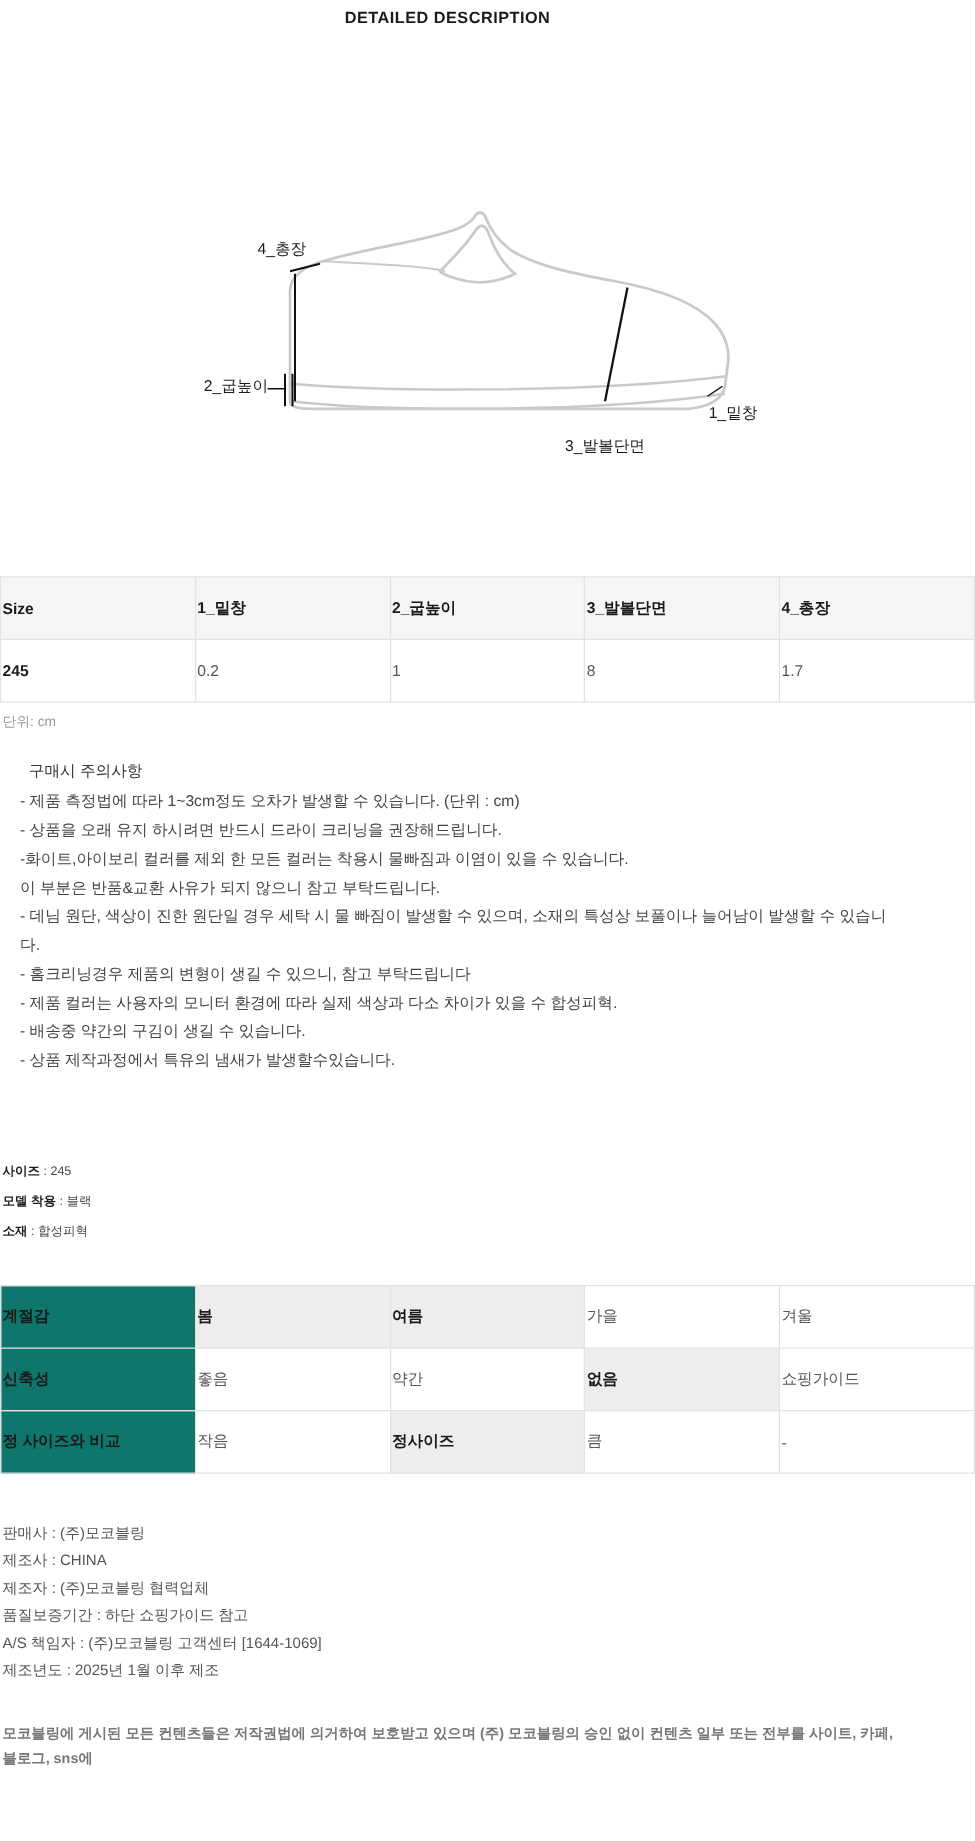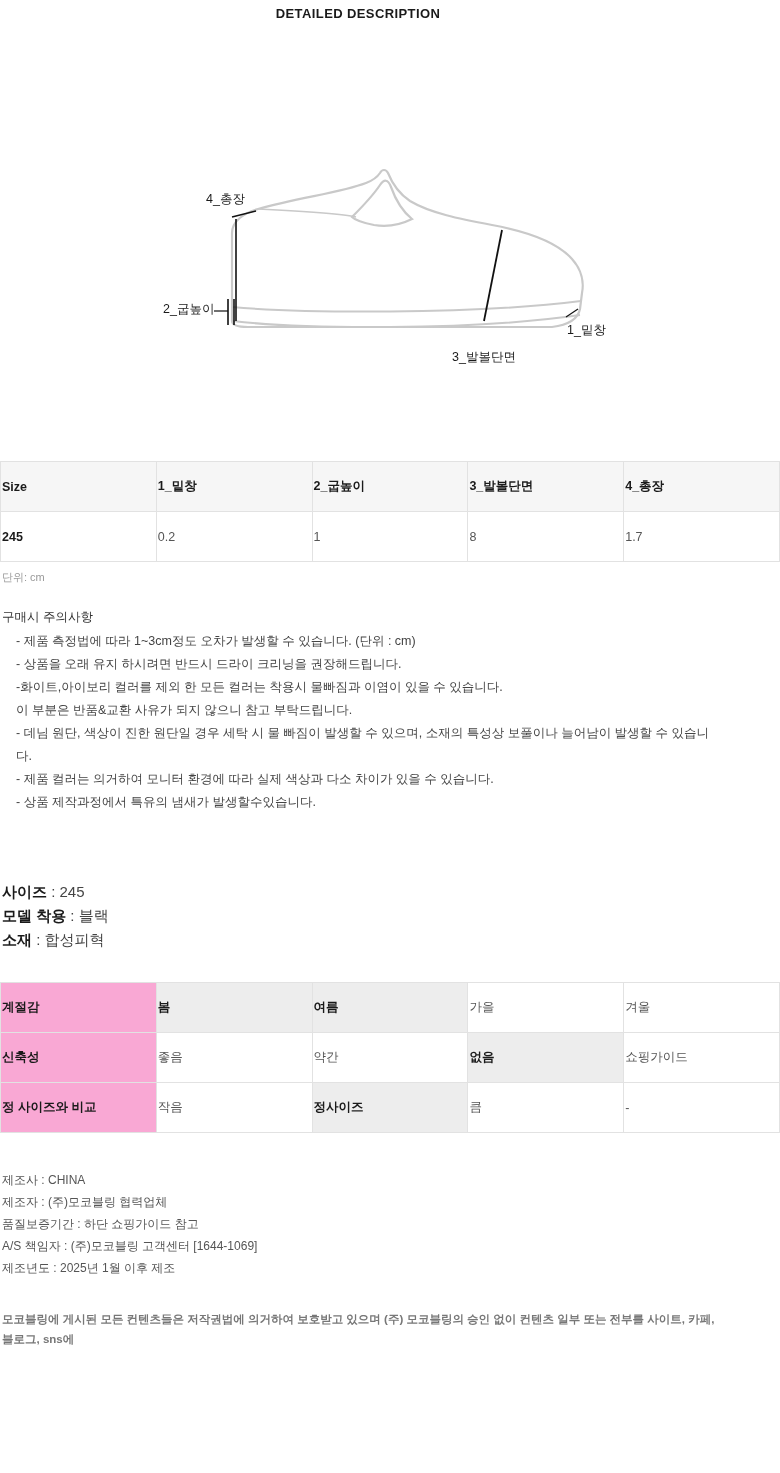--- a/index.html
+++ b/index.html
@@ -49,43 +49,44 @@
     text-align: left;
     vertical-align: middle;
     font-size: 12.5px;
     color: #333;
     font-weight: normal;
   }
   table.grid th { background: #f6f6f6; font-weight: bold; color:#1a1a1a; }
   table.grid td.val { color:#555;margin-left:40px; }
   table.grid td.size-val { font-weight: bold; color:#1a1a1a; }
   table.grid .hl { background: #ededed; font-weight: bold; color:#1a1a1a; }
-  table.grid .rowhead { background:#f9a8d4; font-weight:bold; color:#1a1a1a; }
+  table.grid .rowhead { background:#0f766e; font-weight:bold; color:#1a1a1a; }
 
   .unit {
     font-size: 11px;
     color: #999;
     padding: 8px 0 0 2px;
   }
 
   .sec-title {
     font-size: 12.5px;
     color: #333;
     padding: 24px 0 4px 2px;
+    margin-left: 21px;
   }
   .note {
     font-size: 12.5px;
     line-height: 23px;
     color: #444;
     padding-left: 16px;
   }
   .note div { padding: 0; }
 
   .specs { padding: 18px 0 0 2px; }
-  .specs div { font-size: 15px; line-height: 24px; color: #444; }
+  .specs div { font-size: 10px; line-height: 24px; color: #444; }
   .specs b { color: #1a1a1a; }
 
   .spacer-a { height: 48px; }
   .spacer-b { height: 30px; }
   .spacer-c { height: 36px; }
 
   .footer { padding-left: 2px; }
   .footer div { font-size: 12px; line-height: 22px; color: #555; }
 
   .copyright {
@@ -162,21 +163,23 @@
 
   <div class="unit">단위: cm</div>
 
   <div class="sec-title">구매시 주의사항</div>
   <div class="note">
     <div>- 제품 측정법에 따라 1~3cm정도 오차가 발생할 수 있습니다. (단위 : cm)</div>
     <div>- 상품을 오래 유지 하시려면 반드시 드라이 크리닝을 권장해드립니다.</div>
     <div>-화이트,아이보리 컬러를 제외 한 모든 컬러는 착용시 물빠짐과 이염이 있을 수 있습니다.</div>
     <div>이 부분은 반품&amp;교환 사유가 되지 않으니 참고 부탁드립니다.</div>
     <div>- 데님 원단, 색상이 진한 원단일 경우 세탁 시 물 빠짐이 발생할 수 있으며, 소재의 특성상 보풀이나 늘어남이 발생할 수 있습니다.</div>
-    <div>- 제품 컬러는 의거하여 모니터 환경에 따라 실제 색상과 다소 차이가 있을 수 있습니다.</div>
+    <div>- 홈크리닝경우 제품의 변형이 생길 수 있으니, 참고 부탁드립니다</div>
+    <div>- 제품 컬러는 사용자의 모니터 환경에 따라 실제 색상과 다소 차이가 있을 수 합성피혁.</div>
+    <div>- 배송중 약간의 구김이 생길 수 있습니다.</div>
     <div>- 상품 제작과정에서 특유의 냄새가 발생할수있습니다.</div>
   </div>
 
   <div class="spacer-a"></div>
 
   <div class="specs">
     <div>
       <b>사이즈</b><span> : </span><span>245</span>
     </div>
     <div>
@@ -211,20 +214,21 @@
         <td class="hl">정사이즈</td>
         <td class="val">큼</td>
         <td class="val">-</td>
       </tr>
     </tbody>
   </table>
 
   <div class="spacer-c"></div>
 
   <div class="footer">
+    <div>판매사 : (주)모코블링</div>
     <div>제조사 : CHINA</div>
     <div>제조자 : (주)모코블링 협력업체</div>
     <div>품질보증기간 : 하단 쇼핑가이드 참고</div>
     <div>A/S 책임자 : (주)모코블링 고객센터 [1644-1069]</div>
     <div>제조년도 : 2025년 1월 이후 제조</div>
   </div>
 
   <div class="copyright">
     <div>모코블링에 게시된 모든 컨텐츠들은 저작권법에 의거하여 보호받고 있으며 (주) 모코블링의 승인 없이 컨텐츠 일부 또는 전부를 사이트, 카페, 블로그, sns에</div>
   </div>

